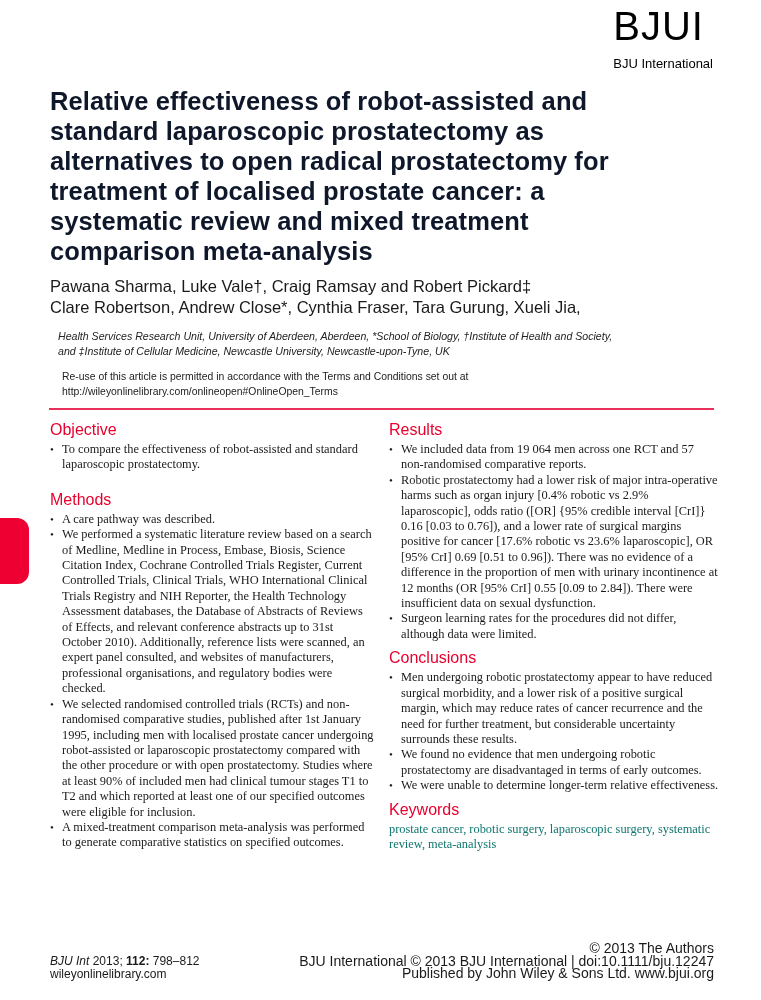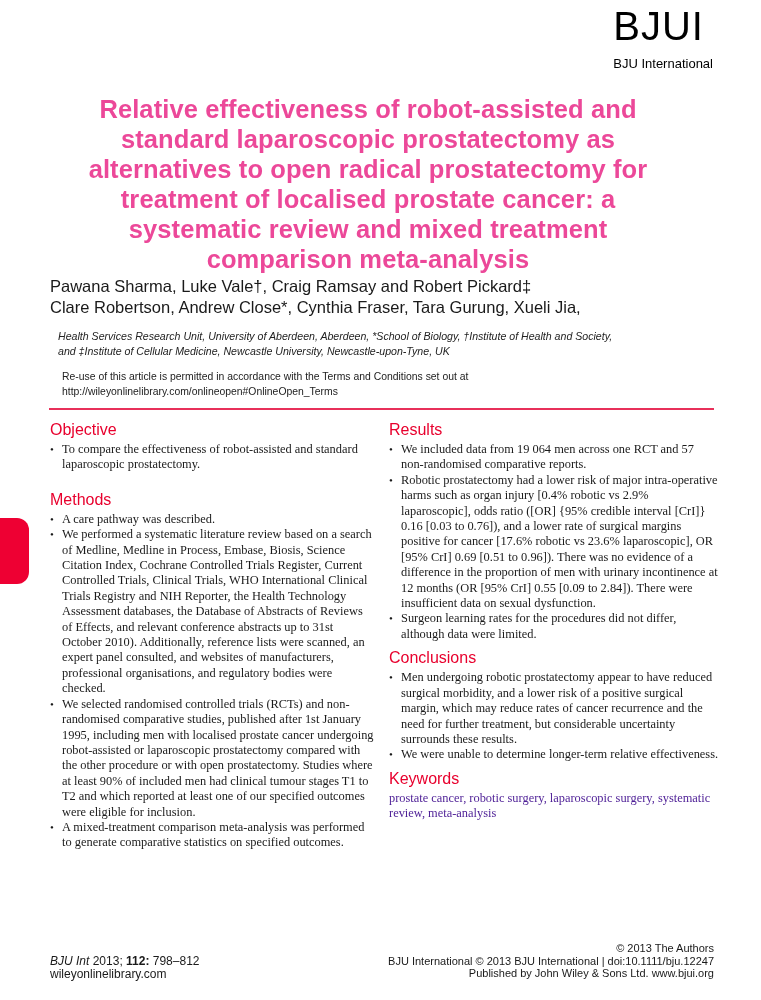--- a/index.html
+++ b/index.html
@@ -35,28 +35,27 @@
       font-size: 13px;
       line-height: 13px;
       display: block;
       margin-top: 13px;
     }
     .title {
       position: absolute;
       left: 50px;
       top: 86px;
       width: 620px;
-      margin: 8px;
-      color: #ec4899;
+      margin: 0;
+      color: #0f172a;
       font-family: "Liberation Sans", sans-serif;
       font-weight: bold;
       font-size: 25.5px;
       line-height: 30px;
       letter-spacing: 0.1px;
-      text-align: center;
     }
     .authors {
       position: absolute;
       left: 50px;
       top: 276px;
       width: 680px;
       margin: 0;
       font-family: "Liberation Sans", sans-serif;
       font-size: 16.5px;
       line-height: 21px;
@@ -136,38 +135,38 @@
       top: 0;
       font-size: 11px;
     }
     .gap-lg { height: 17px; }
     .gap-md { height: 6px; }
     .keywords-text {
       margin: 2px 0 0 0;
       font-family: "Liberation Serif", serif;
       font-size: 12.4px;
       line-height: 15.4px;
-      color: #4c1d95;
+      color: #0f766e;
     }
     .footer-left {
       position: absolute;
       left: 50px;
       top: 955px;
       font-family: "Liberation Sans", sans-serif;
       font-size: 12px;
       line-height: 12.5px;
       color: #1a1a1a;
     }
     .footer-right {
       position: absolute;
       right: 47px;
       top: 942px;
       text-align: right;
       font-family: "Liberation Sans", sans-serif;
-      font-size: 11px;
+      font-size: 14px;
       line-height: 12.5px;
       color: #1a1a1a;
     }
     .it { font-style: italic; }
     .b { font-weight: bold; }
   </style>
 </head>
 <body>
 
 <div class="logo">
@@ -215,20 +214,21 @@
   <h2 class="section-head">Results</h2>
   <ul class="bullets">
     <li>We included data from 19 064 men across one RCT and 57 non-randomised comparative reports.</li>
     <li>Robotic prostatectomy had a lower risk of major intra-operative harms such as organ injury [0.4% robotic vs 2.9% laparoscopic], odds ratio ([OR] {95% credible interval [CrI]} 0.16 [0.03 to 0.76]), and a lower rate of surgical margins positive for cancer [17.6% robotic vs 23.6% laparoscopic], OR [95% CrI] 0.69 [0.51 to 0.96]). There was no evidence of a difference in the proportion of men with urinary incontinence at 12 months (OR [95% CrI] 0.55 [0.09 to 2.84]). There were insufficient data on sexual dysfunction.</li>
     <li>Surgeon learning rates for the procedures did not differ, although data were limited.</li>
   </ul>
   <div class="gap-md"></div>
   <h2 class="section-head">Conclusions</h2>
   <ul class="bullets">
     <li>Men undergoing robotic prostatectomy appear to have reduced surgical morbidity, and a lower risk of a positive surgical margin, which may reduce rates of cancer recurrence and the need for further treatment, but considerable uncertainty surrounds these results.</li>
+    <li>We found no evidence that men undergoing robotic prostatectomy are disadvantaged in terms of early outcomes.</li>
     <li>We were unable to determine longer-term relative effectiveness.</li>
   </ul>
   <div class="gap-md"></div>
   <h2 class="section-head">Keywords</h2>
   <p class="keywords-text">prostate cancer, robotic surgery, laparoscopic surgery, systematic review, meta-analysis</p>
 </div>
 
 <div class="footer-left">
   <div><span class="it">BJU Int</span><span> 2013; </span><span class="b">112:</span><span> 798–812</span></div>
   <div>wileyonlinelibrary.com</div>

